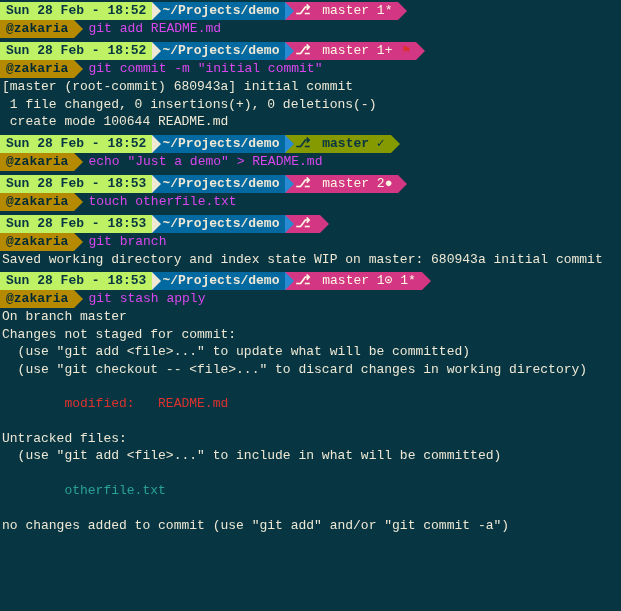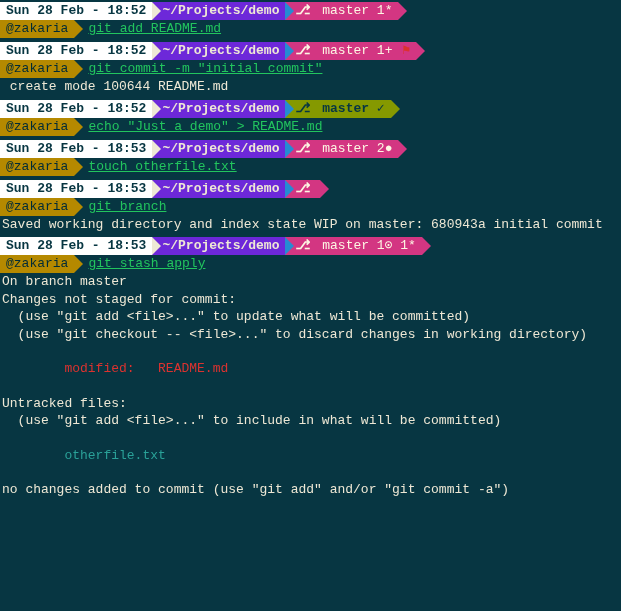--- a/index.html
+++ b/index.html
@@ -30,50 +30,50 @@
   .seg::after {
     content: '';
     position: absolute;
     right: -9px;
     top: 0;
     width: 0; height: 0;
     border-top: 9px solid transparent;
     border-bottom: 9px solid transparent;
     z-index: 2;
   }
-  .seg-time { background: #ffffff; color: #073642; padding-left: 6px; font-weight: bold;}
+  .seg-time { background: #bef264; color: #073642; padding-left: 6px; font-weight: bold;}
   .seg-time::after { border-left: 9px solid #eee8d5; }
-  .seg-path { background: #6d28d9; color: #eee8d5; font-weight: bold;}
+  .seg-path { background: #0369a1; color: #eee8d5; font-weight: bold;}
   .seg-path::after { border-left: 9px solid #268bd2; }
   .seg-branch-pink { background: #d33682; color: #fdf6e3; }
   .seg-branch-pink::after { border-left: 9px solid #d33682; }
   .seg-branch-green { background: #859900; color: #073642; font-weight: bold;}
   .seg-branch-green::after { border-left: 9px solid #859900; }
-  .seg-user { background: #b58900; color: #002b36; font-weight: normal; padding-left:6px;}
+  .seg-user { background: #b58900; color: #002b36; font-weight: bold; padding-left:6px;}
   .seg-user::after { border-left: 9px solid #b58900; }
   .branch-icon { margin-right: 4px; font-weight:bold;}
-  .cmd-text { padding-left: 14px; color: #22c55e; text-decoration: underline; }
+  .cmd-text { padding-left: 14px; color: #d946ef; }
   .output { color: #eee8d5; padding-left: 2px; white-space: pre; }
   .out-line { min-height: 17px; }
   .red { color: #dc322f; }
   .cyan { color: #2aa198; }
   .flag { color: #dc322f; font-weight: bold; margin-left:2px;}
 </style>
 </head>
 <body>
 
 <div id="root">
     <div class="block">
       <div class="prompt-line"><span class="seg seg-time">Sun 28 Feb - 18:52</span><span class="seg seg-path">~/Projects/demo</span><span class="seg seg-branch-pink"><span class="branch-icon">⎇</span><span> master 1*</span></span></div>
       <div class="cmd-line"><span class="seg seg-user">@zakaria</span><span class="cmd-text">git add README.md</span></div>
     </div>
     <div class="block">
       <div class="prompt-line"><span class="seg seg-time">Sun 28 Feb - 18:52</span><span class="seg seg-path">~/Projects/demo</span><span class="seg seg-branch-pink"><span class="branch-icon">⎇</span><span> master 1+ </span><span class="flag">⚑</span></span></div>
       <div class="cmd-line"><span class="seg seg-user">@zakaria</span><span class="cmd-text">git commit -m "initial commit"</span></div>
-      <div class="output"><div class="out-line"> create mode 100644 README.md</div></div>
+      <div class="output"><div class="out-line">[master (root-commit) 680943a] initial commit</div><div class="out-line"> 1 file changed, 0 insertions(+), 0 deletions(-)</div><div class="out-line"> create mode 100644 README.md</div></div>
     </div>
     <div class="block">
       <div class="prompt-line"><span class="seg seg-time">Sun 28 Feb - 18:52</span><span class="seg seg-path">~/Projects/demo</span><span class="seg seg-branch-green"><span class="branch-icon">⎇</span><span> master ✓</span></span></div>
       <div class="cmd-line"><span class="seg seg-user">@zakaria</span><span class="cmd-text">echo "Just a demo" &gt; README.md</span></div>
     </div>
     <div class="block">
       <div class="prompt-line"><span class="seg seg-time">Sun 28 Feb - 18:53</span><span class="seg seg-path">~/Projects/demo</span><span class="seg seg-branch-pink"><span class="branch-icon">⎇</span><span> master 2●</span></span></div>
       <div class="cmd-line"><span class="seg seg-user">@zakaria</span><span class="cmd-text">touch otherfile.txt</span></div>
     </div>
     <div class="block">

